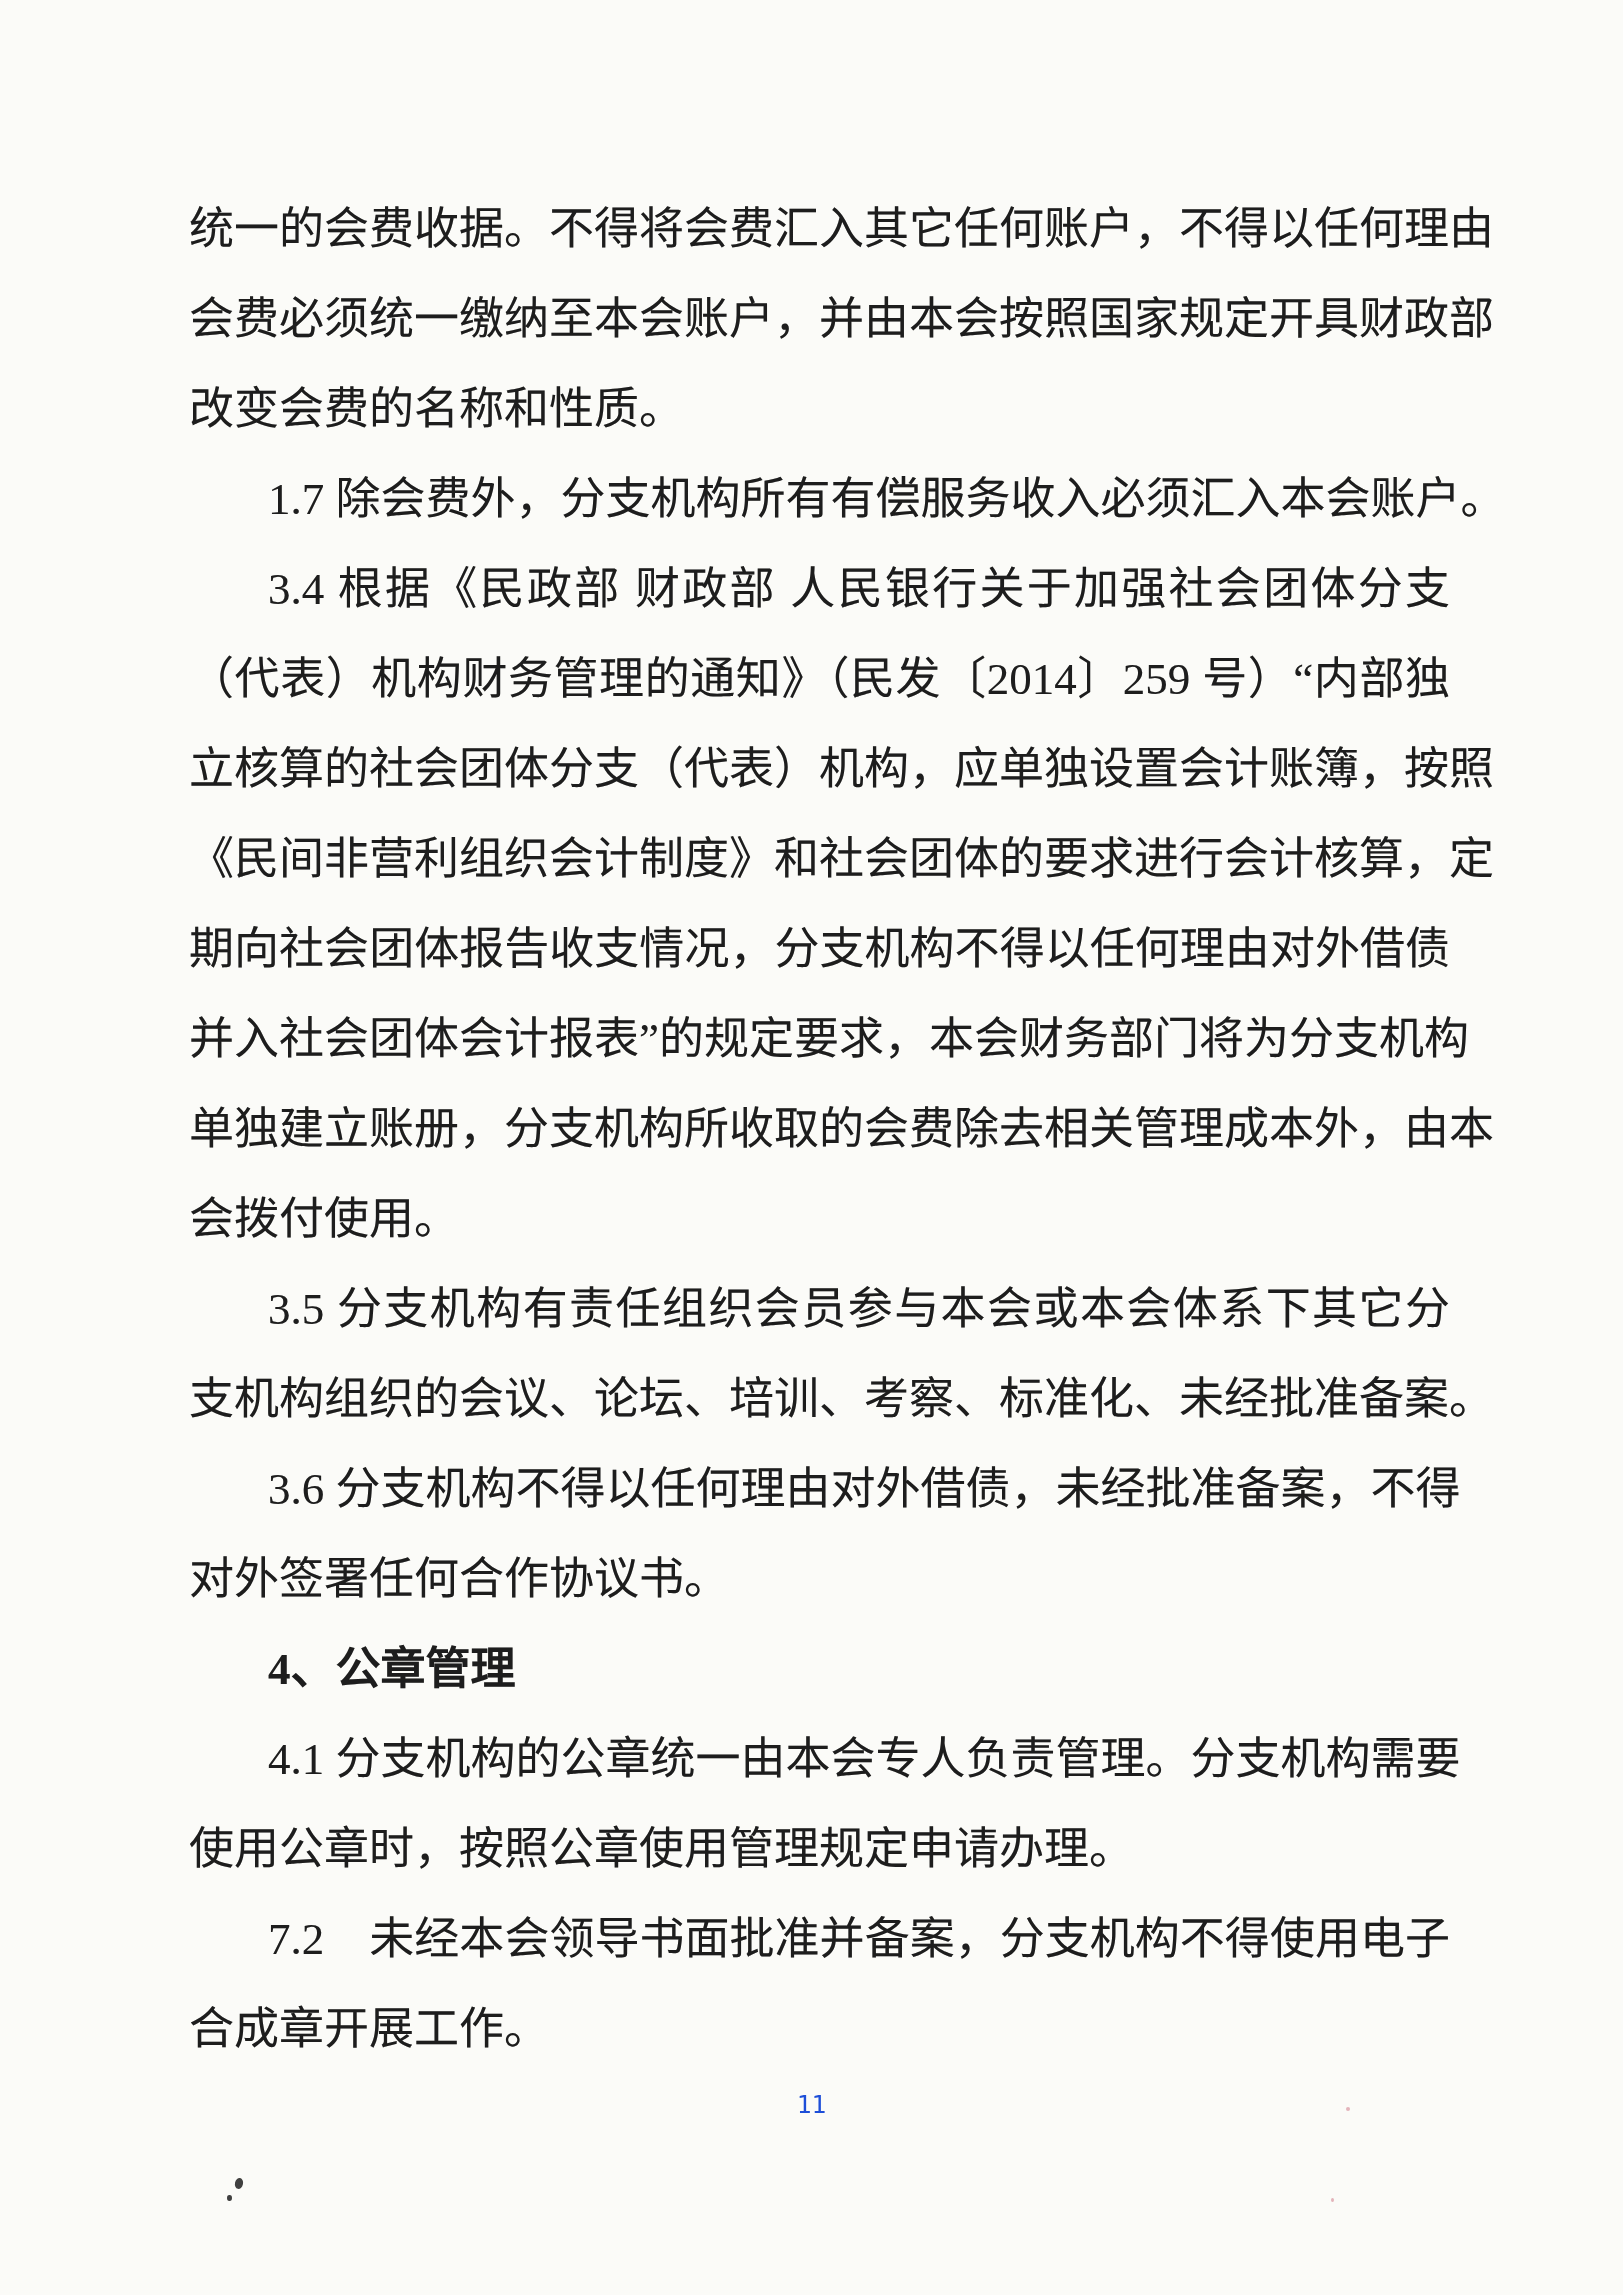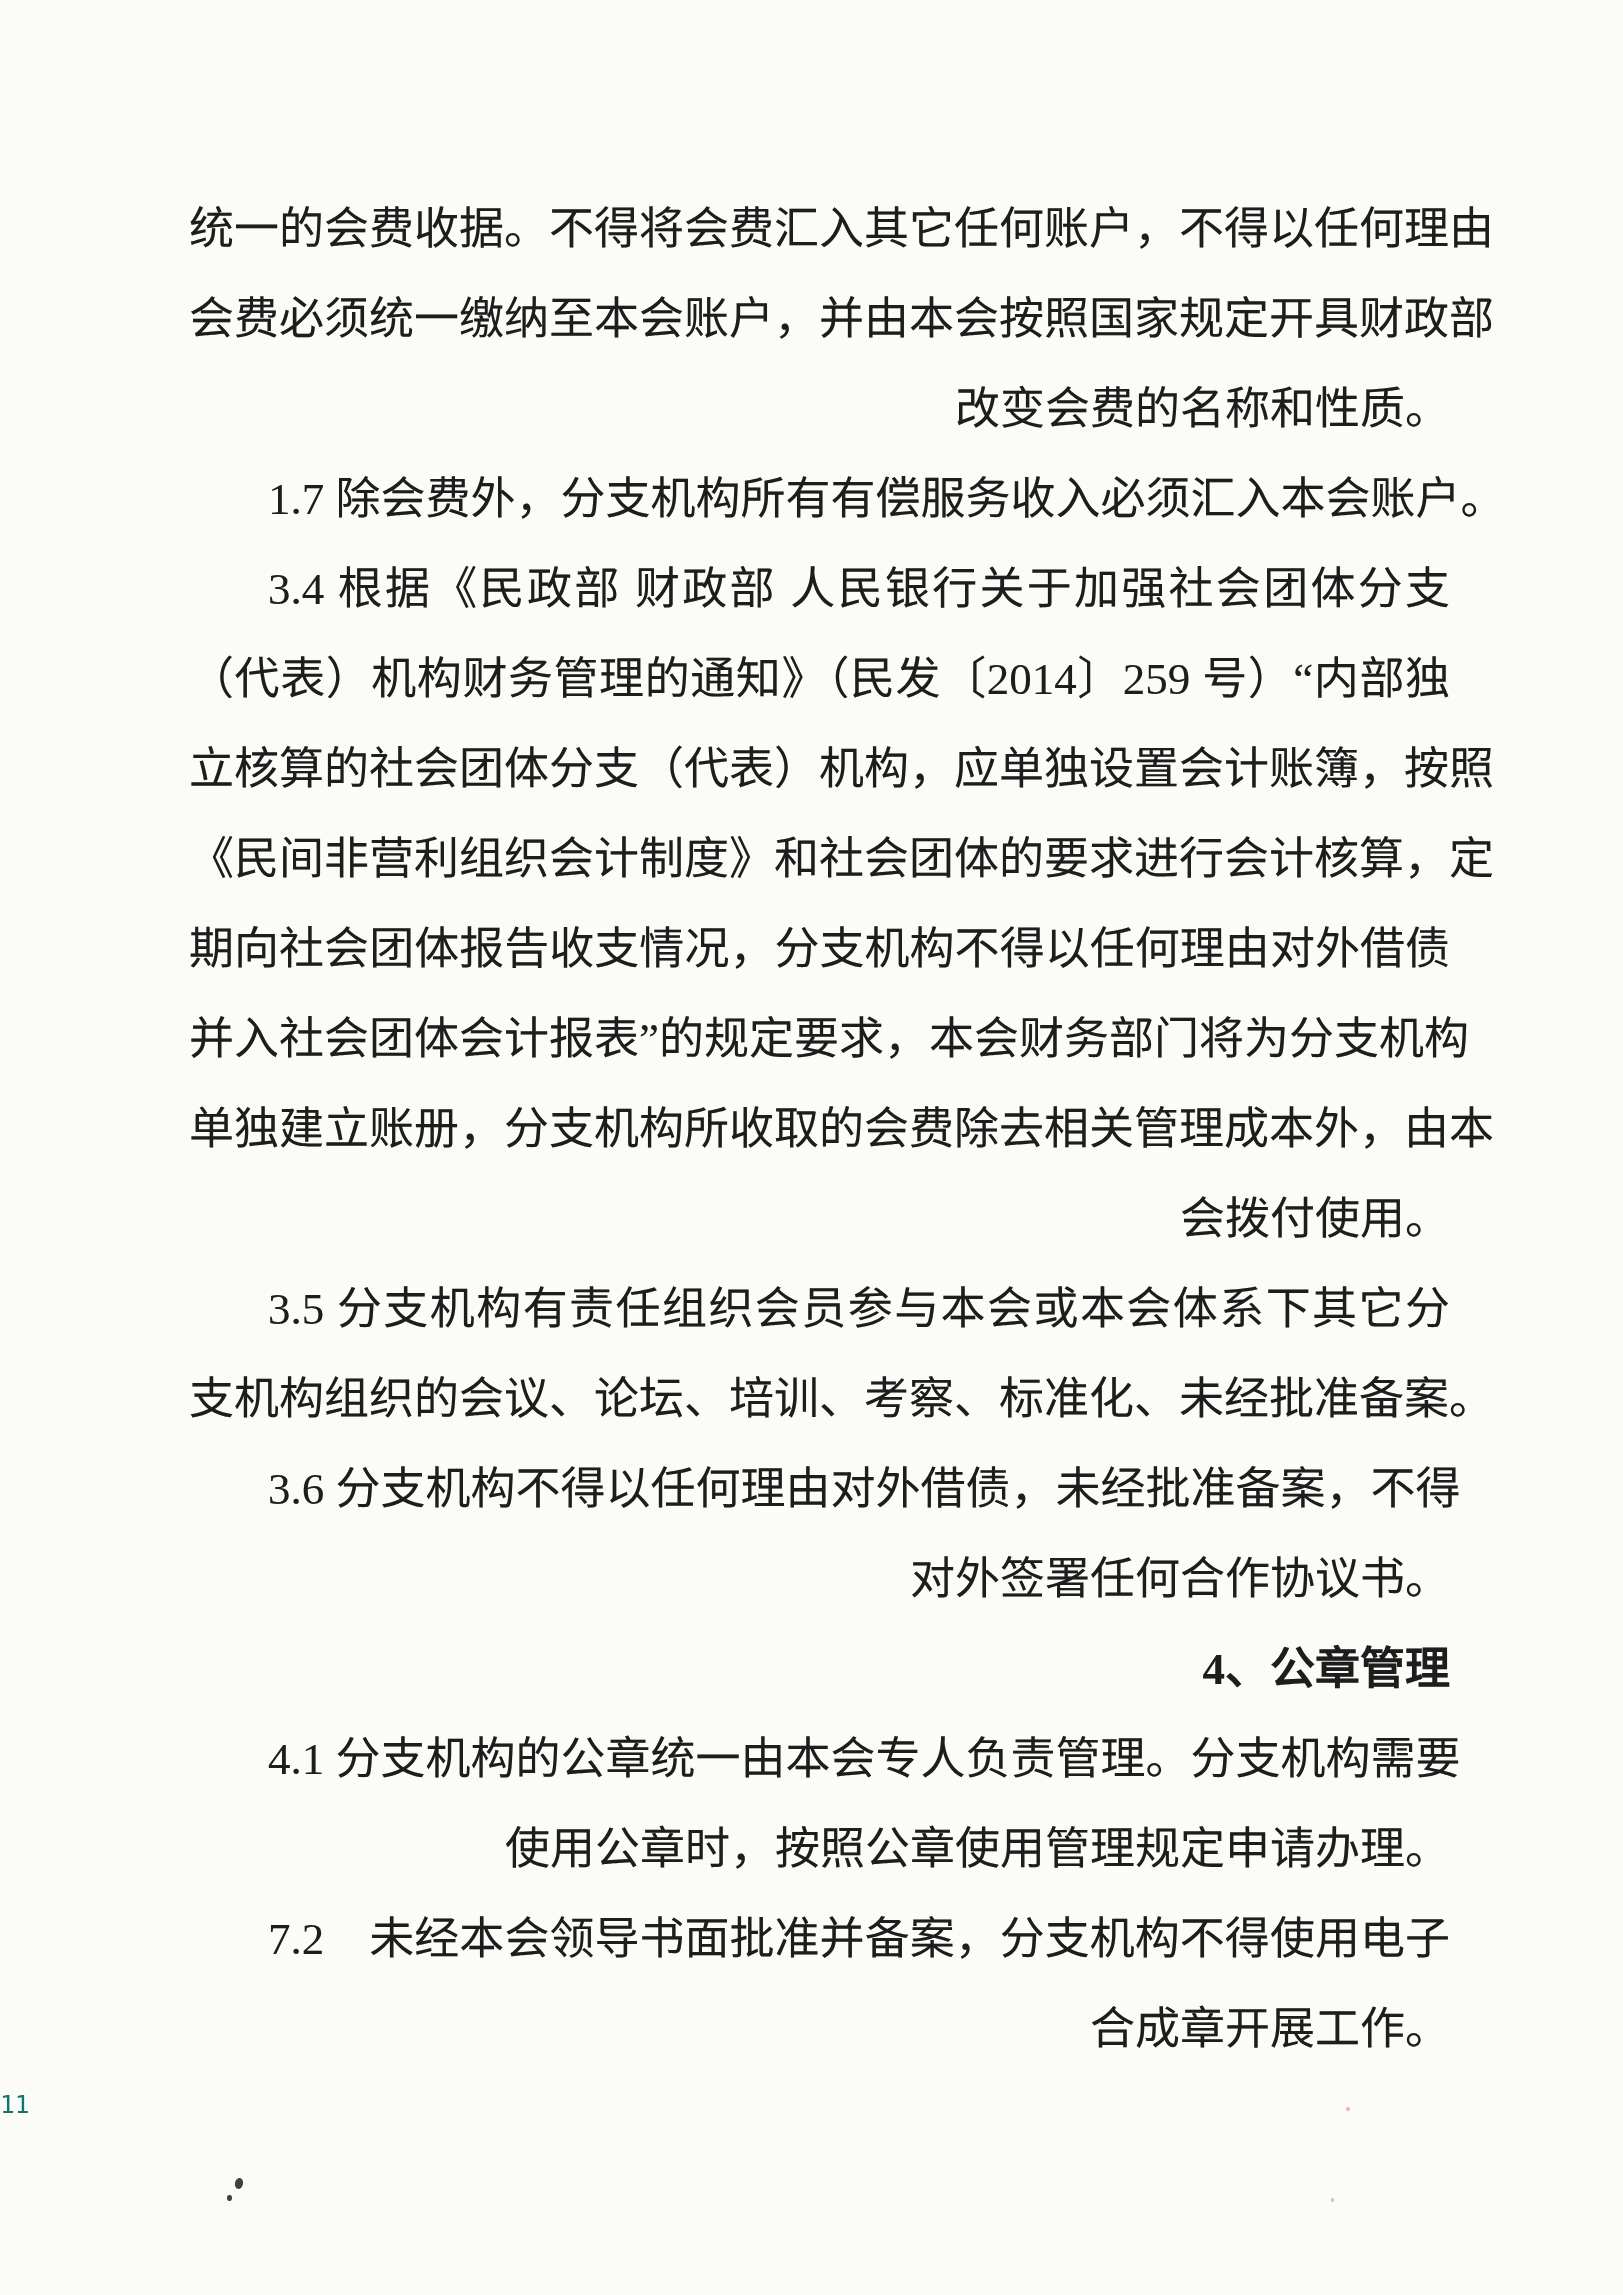--- a/index.html
+++ b/index.html
@@ -23,43 +23,43 @@
     line-height: 90px;
     color: #1d1d1d;
     text-shadow: 0 0 0.5px rgba(20,20,20,0.30);
   }
 
   .para { margin: 0; padding: 0; }
 
   .line {
     height: 90px;
     white-space: nowrap;
-    text-align: right;
+    text-align: left;
   }
 
   
   .line.fill {
     text-align: justify;
     text-align-last: justify;
   }
 
   
   .line.first { text-indent: 79px; }
 
   .line.heading { font-weight: bold; }
 
   .pagenum {
     position: absolute;
     top: 2090px;
     left: 0;
     width: 1623px;
-    text-align: left;
+    text-align: center;
     font-size: 24.5px;
     line-height: 29.4px;
-    color: #0f766e;
+    color: #1d4ed8;
     font-family: "DejaVu Sans Mono", "Liberation Mono", monospace;
   }
 
   
   .smudge {
     position: absolute;
     background: #2b2b2b;
     border-radius: 50%;
     opacity: 0.9;
   }

